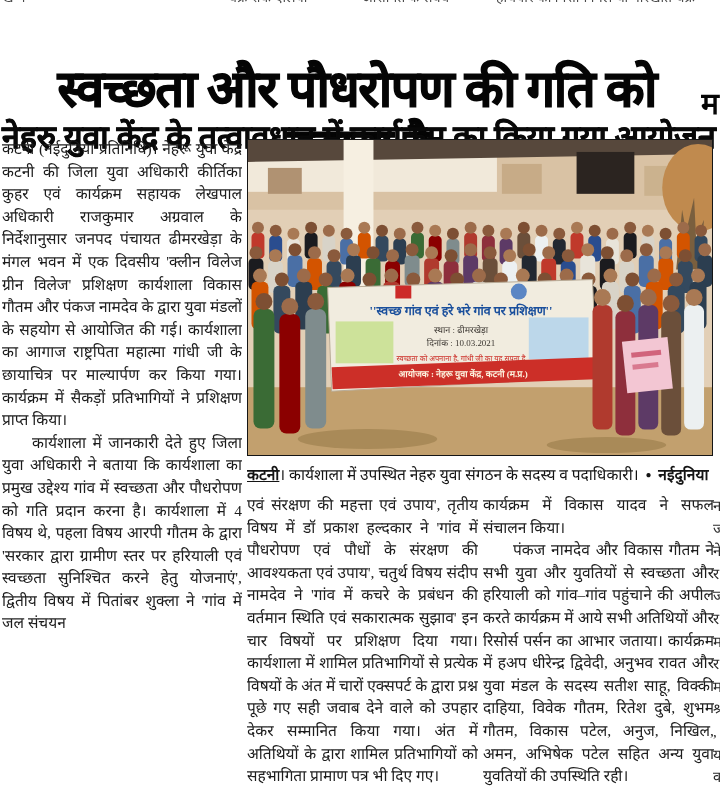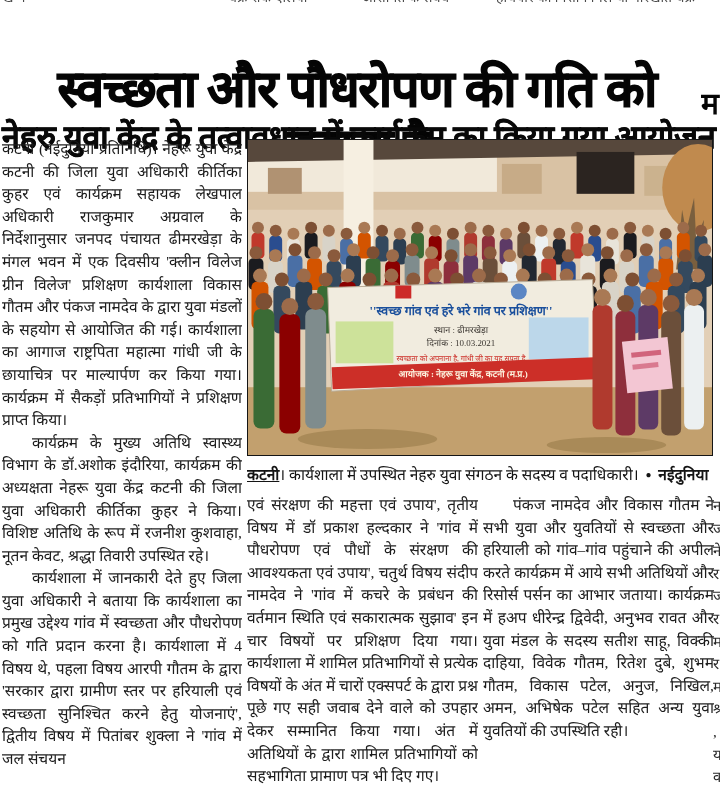--- a/index.html
+++ b/index.html
@@ -75,21 +75,20 @@
 </div>
 <div class="cutstrip" style="left:496px;width:224px;">
   <span class="inner">हथियार की निशान मिले थी पारखात चक्र</span>
 </div>
 
 <h1 class="headline">स्वच्छता और पौधरोपण की गति को बढ़ाना है</h1>
 <h2 class="subheadline">नेहरु युवा केंद्र के तत्वावधान में कार्यक्रम का किया गया आयोजन</h2>
 
 <div class="col" id="col-left">
   <p><span class="lead">कटनी (नईदुनिया प्रतिनिधि)। </span><span>नेहरू युवा केंद्र कटनी की जिला युवा अधिकारी कीर्तिका कुहर एवं कार्यक्रम सहायक लेखपाल अधिकारी राजकुमार अग्रवाल के निर्देशानुसार जनपद पंचायत ढीमरखेड़ा के मंगल भवन में एक दिवसीय 'क्लीन विलेज ग्रीन विलेज' प्रशिक्षण कार्यशाला विकास गौतम और पंकज नामदेव के द्वारा युवा मंडलों के सहयोग से आयोजित  की गई। कार्यशाला का आगाज राष्ट्रपिता महात्मा गांधी जी के छायाचित्र पर माल्यार्पण कर किया गया। कार्यक्रम में सैकड़ों प्रतिभागियों ने प्रशिक्षण प्राप्त किया।</span></p>
-  <p class="indent">कार्यक्रम के मुख्य अतिथि स्वास्थ्य विभाग के डॉ.अशोक इंदौरिया, कार्यक्रम की अध्यक्षता नेहरू युवा केंद्र कटनी की जिला युवा अधिकारी कीर्तिका कुहर ने किया। विशिष्ट अतिथि के रूप में रजनीश कुशवाहा, नूतन केवट, श्रद्धा तिवारी उपस्थित रहे।</p>
   <p class="indent">कार्यशाला में जानकारी देते हुए जिला युवा अधिकारी ने बताया कि कार्यशाला का प्रमुख उद्देश्य गांव में स्वच्छता और पौधरोपण को गति प्रदान करना है। कार्यशाला में 4 विषय थे, पहला विषय आरपी गौतम के द्वारा 'सरकार द्वारा ग्रामीण स्तर पर हरियाली एवं स्वच्छता सुनिश्चित करने हेतु योजनाएं', द्वितीय विषय में पितांबर शुक्ला ने 'गांव में जल संचयन</p>
 </div>
 
 <div id="photo">
   <svg viewBox="0 0 466 316" preserveAspectRatio="none">
 
     <rect id="ph-wall" x="0" y="0" width="466" height="260" fill="#e2cfb6"></rect>
     <rect id="ph-wall-upper" x="0" y="0" width="466" height="70" fill="#d9c2a4"></rect>
     <rect id="ph-awning" x="0" y="0" width="250" height="52" fill="#f1e9da"></rect>
     <polygon id="ph-roof" points="0,0 466,0 466,14 0,22" fill="#57483c"></polygon>
@@ -294,20 +293,21 @@
 
 <div id="caption">
   <span class="cap-loc">कटनी</span><span>। कार्यशाला में उपस्थित नेहरु युवा संगठन के सदस्य व पदाधिकारी। </span><span class="cap-dot">●</span><span class="cap-credit"> नईदुनिया</span>
 </div>
 
 <div class="col" id="col-middle">
   <p>एवं संरक्षण की महत्ता एवं उपाय', तृतीय विषय में डॉ प्रकाश हल्दकार  ने 'गांव में पौधरोपण एवं पौधों के संरक्षण की आवश्यकता एवं उपाय', चतुर्थ विषय संदीप नामदेव ने 'गांव में कचरे के प्रबंधन की वर्तमान स्थिति एवं सकारात्मक सुझाव' इन चार विषयों पर प्रशिक्षण दिया गया। कार्यशाला में शामिल प्रतिभागियों से प्रत्येक विषयों के अंत में चारों एक्सपर्ट के द्वारा प्रश्न पूछे गए सही जवाब देने वाले को उपहार देकर सम्मानित किया गया। अंत में अतिथियों के द्वारा शामिल प्रतिभागियों को सहभागिता प्रामाण पत्र भी दिए गए।</p>
 </div>
 
 <div class="col" id="col-right">
+  <p>कार्यक्रम में विकास यादव ने सफल संचालन किया।</p>
   <p class="indent">पंकज नामदेव और विकास गौतम ने सभी युवा और युवतियों से स्वच्छता और हरियाली को गांव–गांव पहुंचाने की अपील करते कार्यक्रम में आये सभी अतिथियों और रिसोर्स पर्सन का आभार जताया। कार्यक्रम में हअप धीरेन्द्र द्विवेदी, अनुभव रावत और युवा मंडल के सदस्य सतीश साहू, विक्की दाहिया, विवेक गौतम, रितेश दुबे, शुभम गौतम, विकास पटेल, अनुज, निखिल, अमन, अभिषेक पटेल सहित अन्य युवा युवतियों की उपस्थिति रही।</p>
 </div>
 
 <div id="margin-headline-frag">म</div>
 <div id="margin-strip">
     <div>न</div>
     <div>ज</div>
     <div>ने</div>
     <div>र</div>
     <div>ज</div>

